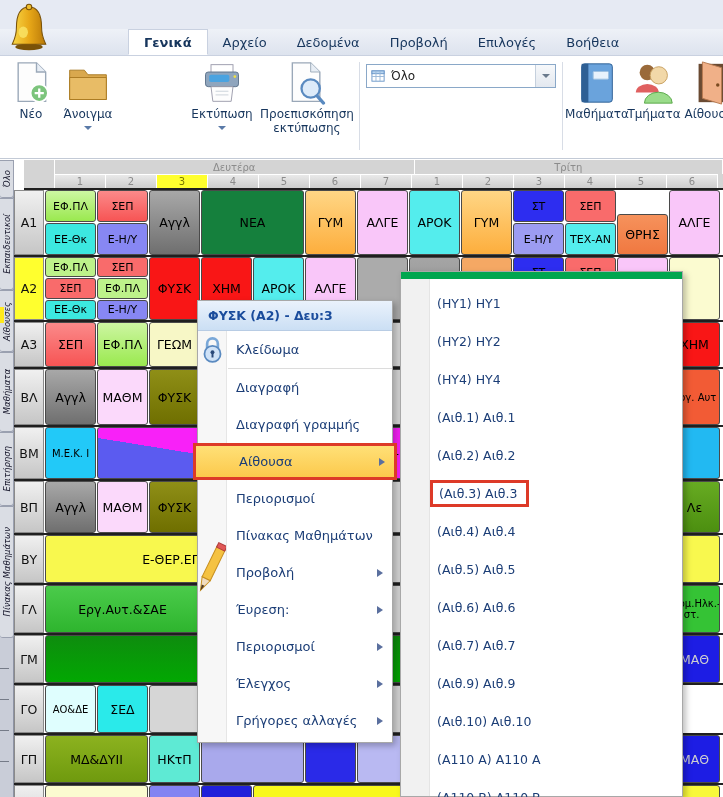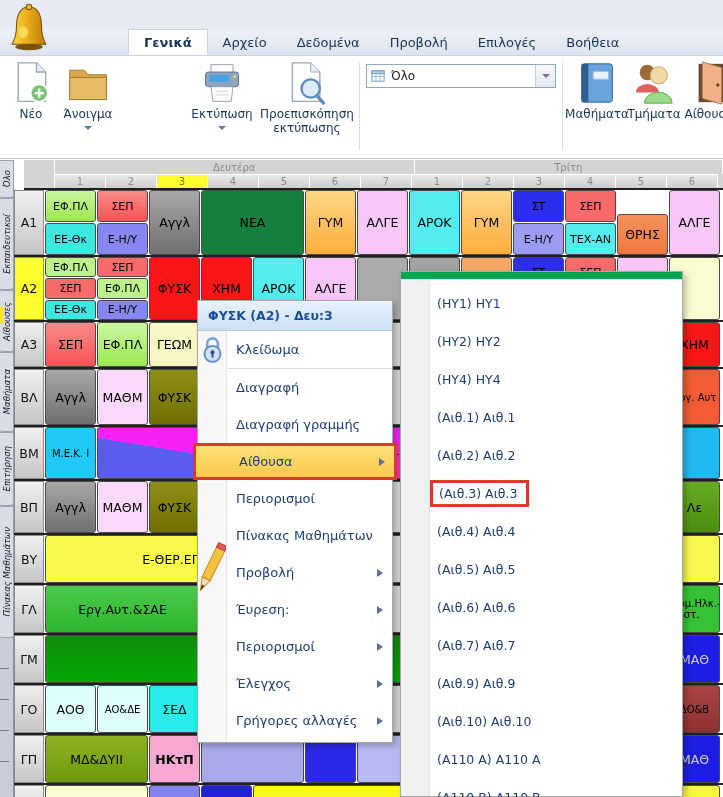--- a/index.html
+++ b/index.html
@@ -346,31 +346,30 @@
       <div class="tcell" style="width: 259px; background: rgb(214, 214, 214);"></div>
       <div class="tcell small" style="width: 51px; background: rgb(53, 195, 53);">Βιομ.Ηλκ.-Υπ στ.</div>
     </div>
     <div class="trow" style="height: 48px;">
       <div class="lblcell">ΓΜ</div>
       <div class="tcell" style="width: 623px; background: linear-gradient(rgb(14, 140, 14), rgb(2, 168, 2));">Ε-ΣΑ</div>
       <div class="tcell" style="width: 51px; background: rgb(29, 29, 228); color: rgb(207, 207, 207);">ΜΑΘ</div>
     </div>
     <div class="trow" style="height: 48px;">
       <div class="lblcell">ΓΟ</div>
-      <div class="tcell" style="width: 51px; background: rgb(223, 254, 254);">ΑΟΘ</div>
       <div class="tcell small" style="width: 51px; background: rgb(223, 254, 254);">ΑΟ&amp;ΔΕ</div>
       <div class="tcell" style="width: 51px; background: rgb(42, 234, 234);">ΣΕΔ</div>
       <div class="tcell" style="width: 207px; background: rgb(214, 214, 214);"></div>
       <div class="tcell" style="width: 259px; background: rgb(214, 214, 214);"></div>
       <div class="tcell small" style="width: 51px; background: linear-gradient(rgb(168, 68, 68), rgb(143, 50, 50));">ΔΟ&amp;Β</div>
     </div>
     <div class="trow" style="height: 48px;">
       <div class="lblcell">ΓΠ</div>
       <div class="tcell" style="width: 103px; background: linear-gradient(rgb(140, 178, 31), rgb(111, 154, 14));">ΜΔ&amp;ΔΥΙΙ</div>
-      <div class="tcell" style="width: 51px; background: #f9a8d4; font-weight: bold;">ΗΚτΠ</div>
+      <div class="tcell" style="width: 51px; background: #5eead4;">ΗΚτΠ</div>
       <div class="tcell" style="width: 103px; background: rgb(169, 169, 236);"></div>
       <div class="tcell" style="width: 51px; background: rgb(42, 42, 232);"></div>
       <div class="tcell" style="width: 51px; background: rgb(185, 185, 242);"></div>
       <div class="tcell" style="width: 259px; background: rgb(214, 214, 214);"></div>
       <div class="tcell" style="width: 51px; background: rgb(29, 29, 228); color: rgb(207, 207, 207);">ΜΑΘ</div>
     </div>
     <div class="trow" style="height: 52px;">
       <div class="lblcell">ΓΥ</div>
       <div class="tcell" style="width: 103px; background: rgb(251, 251, 208);">ΝΕΑ (Π)</div>
       <div class="tcell small" style="width: 51px; background: rgb(131, 131, 242);">Στ. Σχ. Κεντρ.</div>

